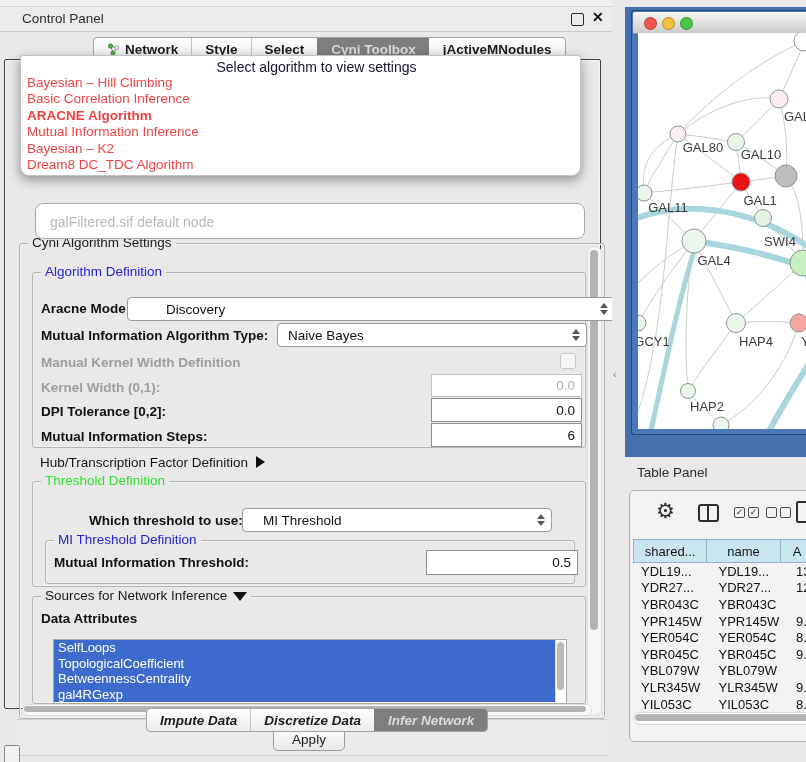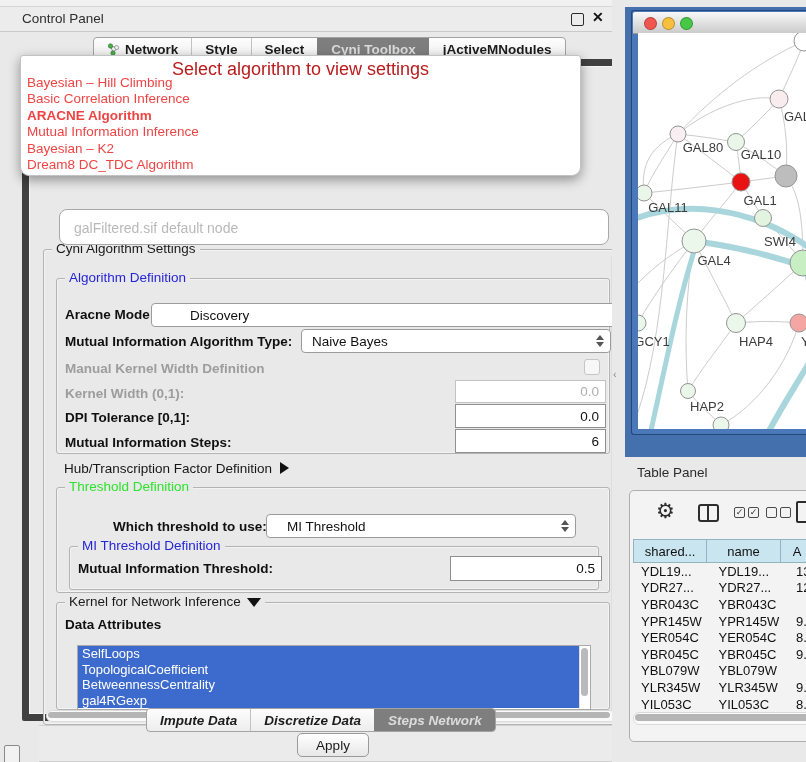--- a/index.html
+++ b/index.html
@@ -22,31 +22,31 @@
           border:1px solid #a3a3a3;border-radius:4px;overflow:hidden;align-items:stretch;}
   .top-tabs{left:93px;top:30px;}
   .bottom-tabs{left:146px;top:701px;height:22px;font-style:italic;}
   .tab{display:flex;align-items:center;gap:5px;padding:0 13px;font-size:13.5px;font-weight:600;color:#1c1c1c;cursor:default;}
   .tab + .tab{border-left:1px solid #c2c2c2;}
   .tab.selected{background:#7e7e7e;color:#dcdcdc;border-left-color:transparent;}
   .tab.selected + .tab{border-left-color:transparent;}
   .net-icon{display:inline-block;width:13px;height:13px;}
 
   
-  .outer-box{left:22px;top:52px;width:595px;height:648px;border:7px solid #404040;border-radius:2px;
+  .outer-box{left:4px;top:52px;width:595px;height:648px;border:1px solid #404040;border-radius:2px;
              box-shadow:inset 0 0 0 1px #f7f7f7;background:#e9e9e9;}
 
   
   .hidden-combo{left:30px;top:143px;width:548px;height:34px;background:#fff;border:1px solid #a8a8a8;border-radius:8px;overflow:hidden;z-index:1;}
   .hidden-combo span{position:absolute;left:14px;top:10px;font-size:14px;color:#b9b9b9;}
 
   
   .dropdown{left:20px;top:48px;width:559px;height:119px;background:#fff;border:1px solid #c2c2c2;
             border-radius:3px 3px 9px 9px;box-shadow:0 4px 12px rgba(0,0,0,.38);z-index:50;}
-  .dd-placeholder{position:absolute;left:0;top:3px;width:100%;text-align:center;font-size:18px;color:#b91c1c;}
+  .dd-placeholder{position:absolute;left:16px;top:3px;width:100%;text-align:center;font-size:14px;color:#0f172a;}
   .dd-items{position:absolute;left:5px;top:19px;right:5px;}
   .dd-item{font-size:13.5px;line-height:16.4px;color:#ef4444;padding-left:1px;white-space:nowrap;}
   .dd-item.sel{font-weight:bold;}
 
   
   .group{position:absolute;border:1px solid #b3b3b3;border-radius:3px;box-shadow:inset 0 0 0 1px #f3f3f3;}
   .legend{position:absolute;top:-9px;left:8px;background:#e9e9e9;padding:0 4px;font-size:13.5px;white-space:nowrap;}
   .legend.blue{color:#2525d8;}
   .legend.green{color:#2ee22e;}
 
@@ -182,21 +182,21 @@
             <span>Naive Bayes</span>
             <span class="stepper"></span>
           </div>
 
           <div class="lbl dis" style="left:8px;top:82px;">Manual Kernel Width Definition</div>
           <div class="checkbox" style="left:527px;top:80px;"></div>
 
           <div class="lbl dis" style="left:8px;top:107px;">Kernel Width (0,1):</div>
           <div class="field dis" style="left:398px;top:101px;width:143px;height:21px;">0.0</div>
 
-          <div class="lbl" style="left:8px;top:131px;">DPI Tolerance [0,1]:</div>
+          <div class="lbl" style="left:8px;top:131px;">DPI Tolerance [0,2]:</div>
           <div class="field" style="left:398px;top:125px;width:143px;height:22px;">0.0</div>
 
           <div class="lbl" style="left:8px;top:156px;">Mutual Information Steps:</div>
           <div class="field" style="left:398px;top:150px;width:143px;height:22px;">6</div>
         </div>
 
         <div class="lbl plain" style="left:20px;top:211px;">
           <span>Hub/Transcription Factor Definition</span><span class="tri-right"></span>
         </div>
 
@@ -211,21 +211,21 @@
 
           <div class="group" style="left:12px;top:58px;width:528px;height:42px;">
             <div class="legend blue">MI Threshold Definition</div>
             <div class="lbl" style="left:8px;top:14px;">Mutual Information Threshold:</div>
             <div class="field" style="left:380px;top:9px;width:144px;height:23px;">0.5</div>
           </div>
         </div>
 
         <div class="group" style="left:12px;top:352px;width:552px;height:106px;">
           <div class="legend">
-            <span>Kernel for Network Inference</span><span class="tri-down"></span>
+            <span>Sources for Network Inference</span><span class="tri-down"></span>
           </div>
           <div class="lbl" style="left:8px;top:14px;">Data Attributes</div>
           <div class="attr-list" id="attr-list">
             <div class="attr-item">SelfLoops</div>
               <div class="attr-item">TopologicalCoefficient</div>
               <div class="attr-item">BetweennessCentrality</div>
               <div class="attr-item">gal4RGexp</div>
               <div class="attr-scroll">
                 <div class="attr-thumb"></div>
               </div>
@@ -254,21 +254,21 @@
     </div>
 
     <div class="abs tabbar bottom-tabs" id="bottom-tabs">
         <div class="tab">
           <span>Impute Data</span>
         </div>
         <div class="tab">
           <span>Discretize Data</span>
         </div>
         <div class="tab selected">
-          <span>Steps Network</span>
+          <span>Infer Network</span>
         </div>
       </div>
   </div>
 
   <div class="abs right-strip"></div>
   <div class="abs splitter-grip">‹</div>
   <div class="abs blue-area"></div>
 
   <div class="abs net-window">
     <div class="nw-titlebar">

